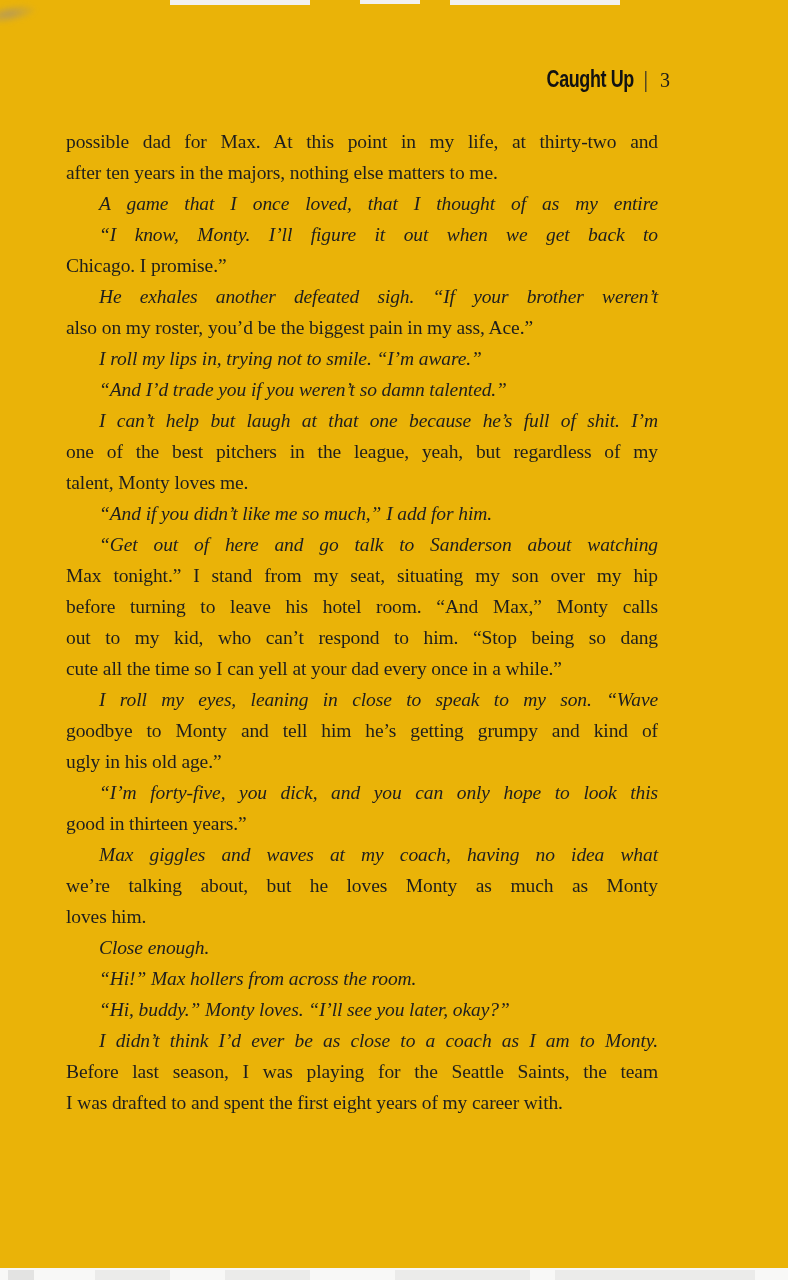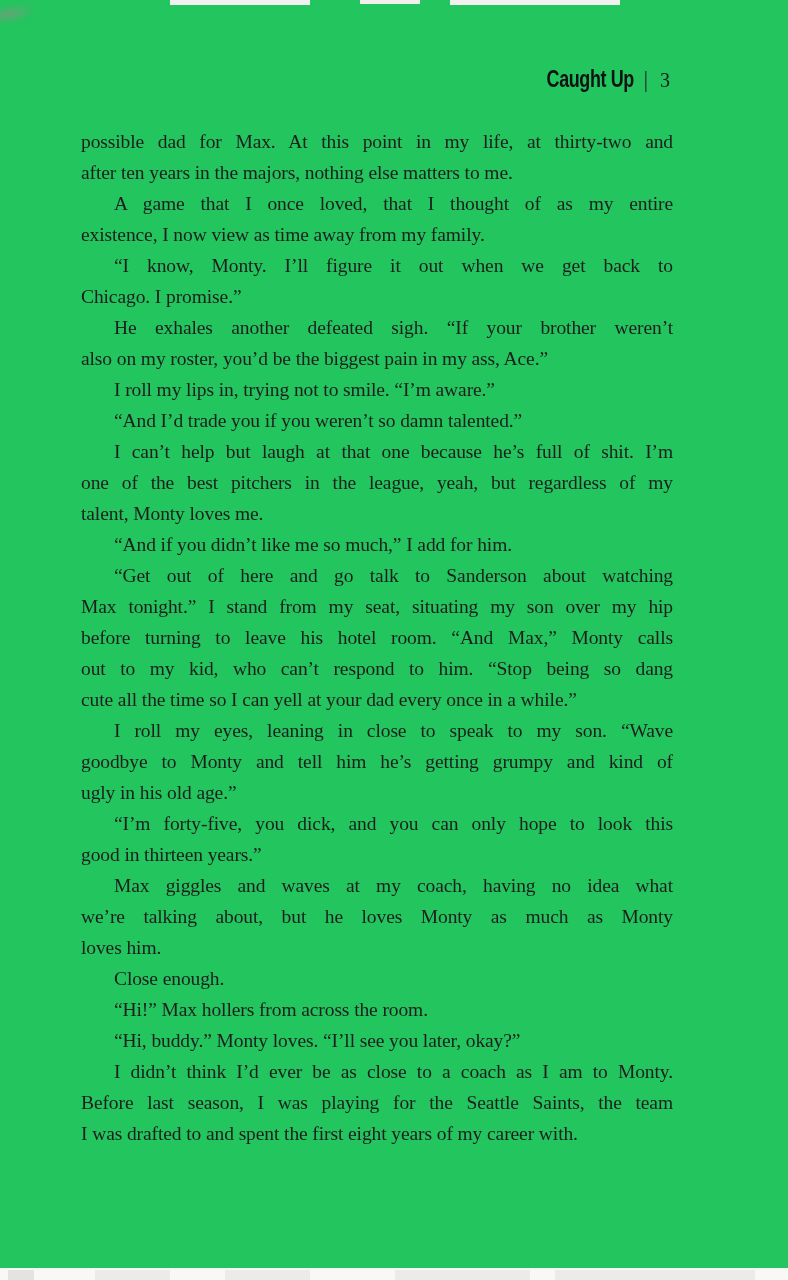--- a/index.html
+++ b/index.html
@@ -4,21 +4,21 @@
 <style>
   html, body {
     margin: 0;
     padding: 0;
     background: #ffffff;
   }
   .scan-page {
     position: relative;
     width: 788px;
     height: 1280px;
-    background: #22c55e;
+    background: #eab308;
     overflow: hidden;
     font-family: "Liberation Serif", serif;
     color: #1e1e1e;
   }
 
   
   .running-head {
     position: absolute;
     top: 66px;
     right: 118px;
@@ -45,39 +45,40 @@
   }
   .running-head .page-number {
     font-family: "Liberation Serif", serif;
     font-size: 20px;
     color: #1c1c1c;
   }
 
   
   .page-text {
     position: absolute;
-    left: 81px;
+    left: 66px;
     top: 126px;
     width: 592px;
   }
   .line {
     height: 31px;
     line-height: 31px;
     font-size: 19.5px;
     letter-spacing: -0.1px;
     text-align: justify;
     text-align-last: justify;
     overflow: visible;
     white-space: normal;
   }
   .line.last {
     text-align-last: left;
   }
   .line.indent {
     text-indent: 33px;
+    font-style: italic;
   }
 
   
   .artifact {
     position: absolute;
     pointer-events: none;
   }
   .smudge-top-left {
     left: -8px;
     top: 4px;
@@ -122,21 +123,20 @@
   <div class="running-head">
     <span class="book-title">Caught Up</span>
     <span class="divider">|</span>
     <span class="page-number">3</span>
   </div>
 
   <div class="page-text">
       <div class="line">possible dad for Max. At this point in my life, at thirty-two and</div>
       <div class="line last">after ten years in the majors, nothing else matters to me.</div>
       <div class="line indent">A game that I once loved, that I thought of as my entire</div>
-      <div class="line last">existence, I now view as time away from my family.</div>
       <div class="line indent">“I know, Monty. I’ll figure it out when we get back to</div>
       <div class="line last">Chicago. I promise.”</div>
       <div class="line indent">He exhales another defeated sigh. “If your brother weren’t</div>
       <div class="line last">also on my roster, you’d be the biggest pain in my ass, Ace.”</div>
       <div class="line last indent">I roll my lips in, trying not to smile. “I’m aware.”</div>
       <div class="line last indent">“And I’d trade you if you weren’t so damn talented.”</div>
       <div class="line indent">I can’t help but laugh at that one because he’s full of shit. I’m</div>
       <div class="line">one of the best pitchers in the league, yeah, but regardless of my</div>
       <div class="line last">talent, Monty loves me.</div>
       <div class="line last indent">“And if you didn’t like me so much,” I add for him.</div>

